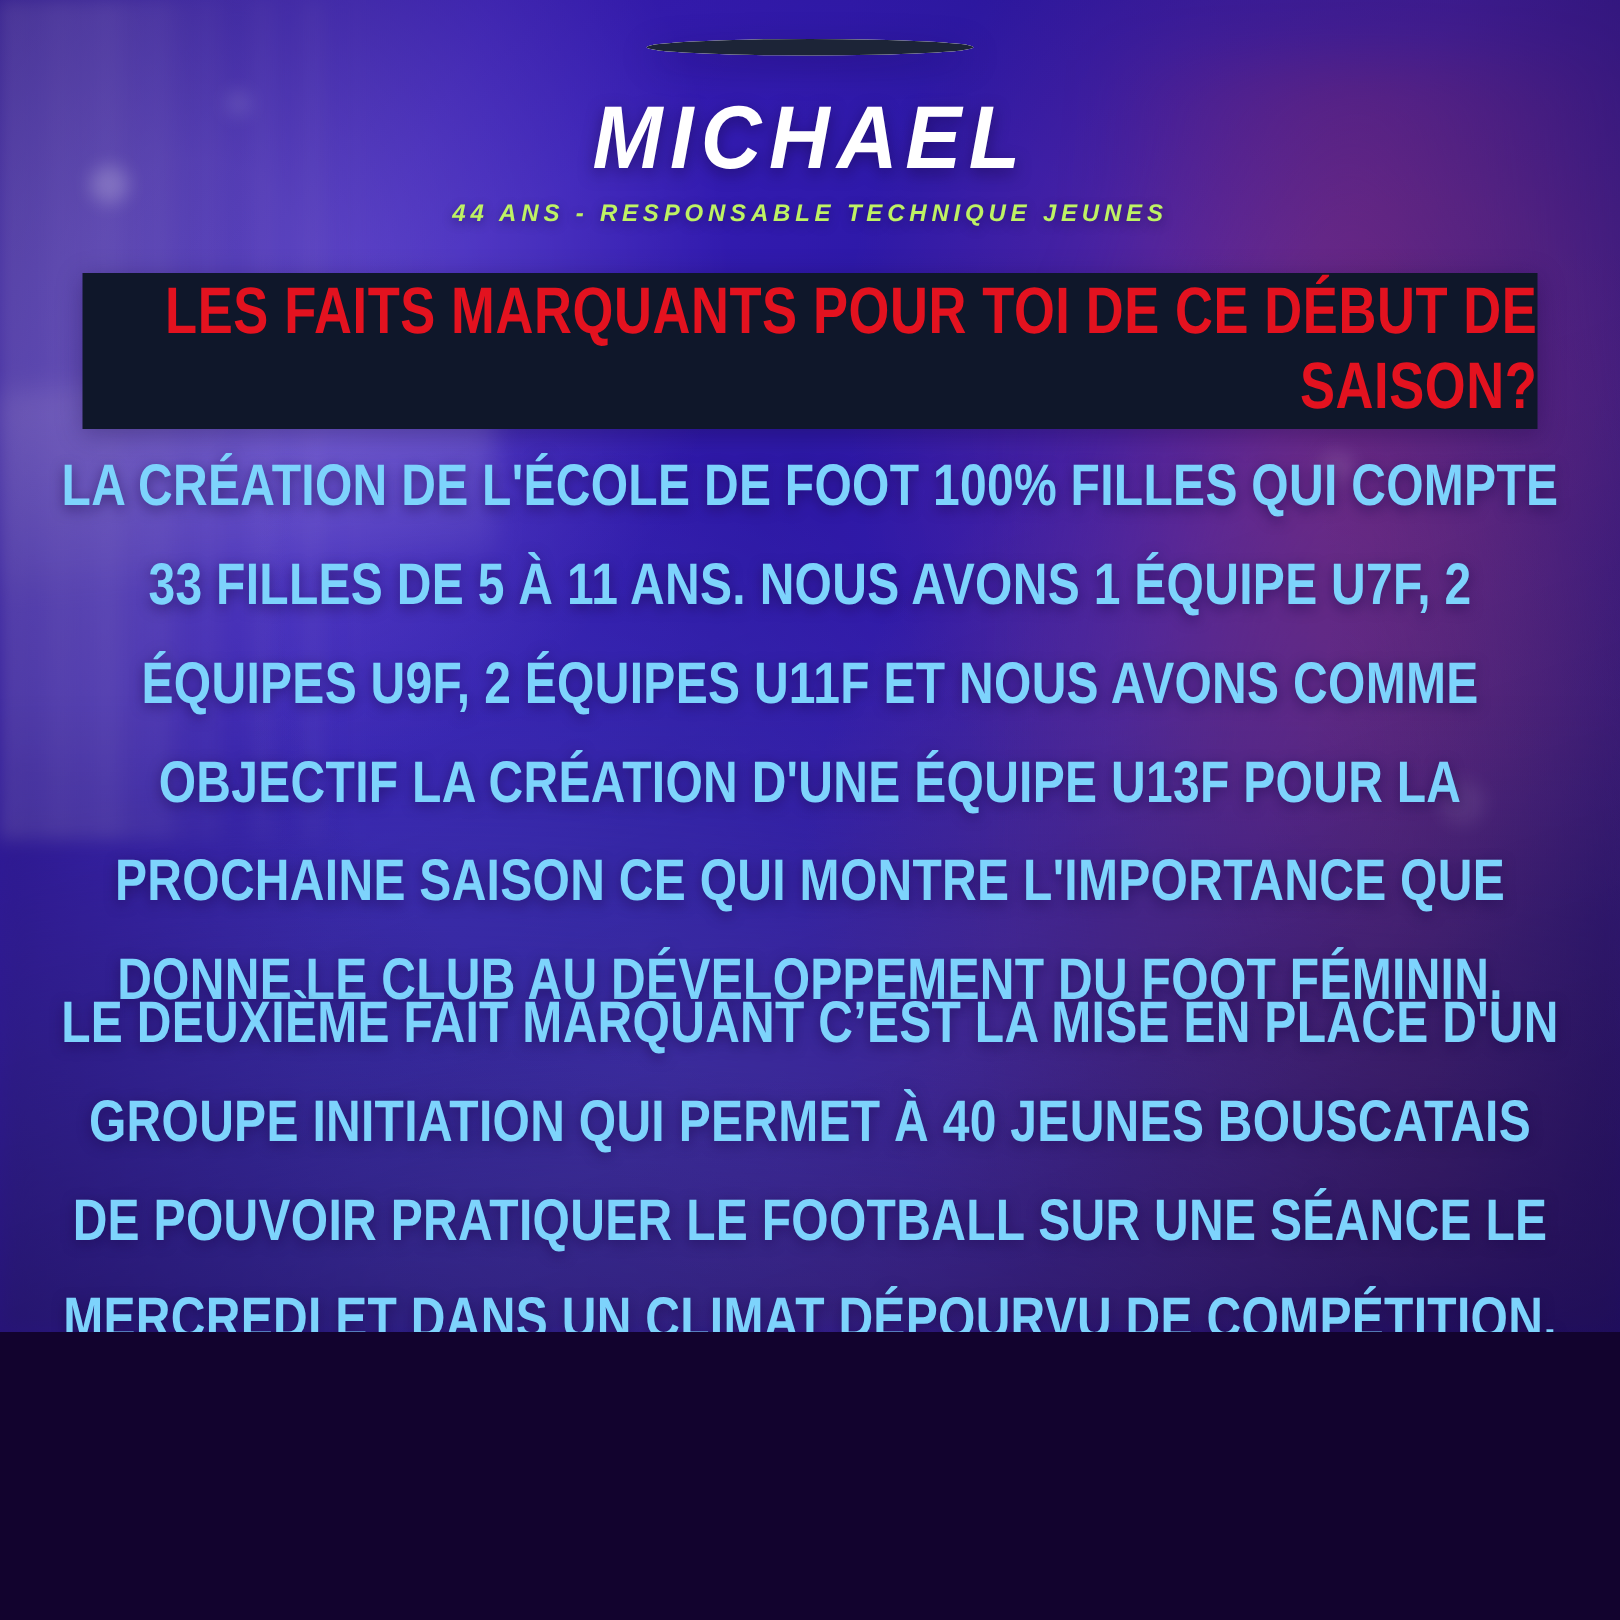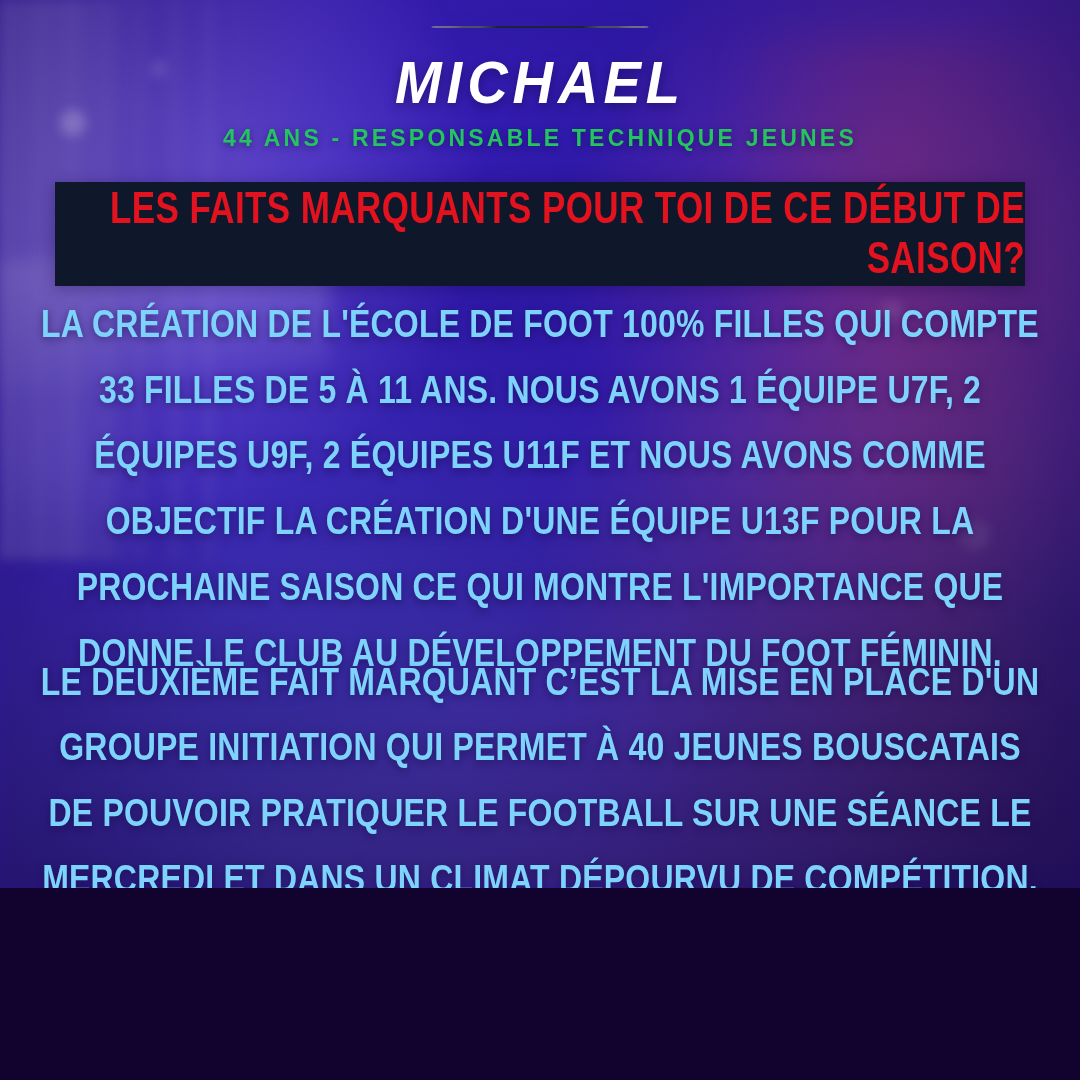--- a/index.html
+++ b/index.html
@@ -172,24 +172,25 @@
     font-size: 56px;
     font-weight: 900;
     letter-spacing: 5px;
     font-style: italic;
     text-shadow: 0 3px 10px rgba(20,5,60,0.5);
     font-family: "Liberation Sans", sans-serif;
     transform: scaleY(1.06);
   }
   .subtitle {
     margin-top: 10px;
-    color: #22c55e;
-    font-size: 23px;
+    color: #bef264;
+    font-size: 16px;
     font-weight: 700;
     letter-spacing: 3.2px;
+    font-style: italic;
     text-shadow: 0 2px 7px rgba(20,5,60,0.45);
   }
 
   .question-bar {
     margin-top: 30px;
     width: 970px;
     background: #0f172a;
     padding: 11px 0 13px;
     text-align: right;
     box-shadow: 0 3px 16px rgba(20,5,60,0.35);

